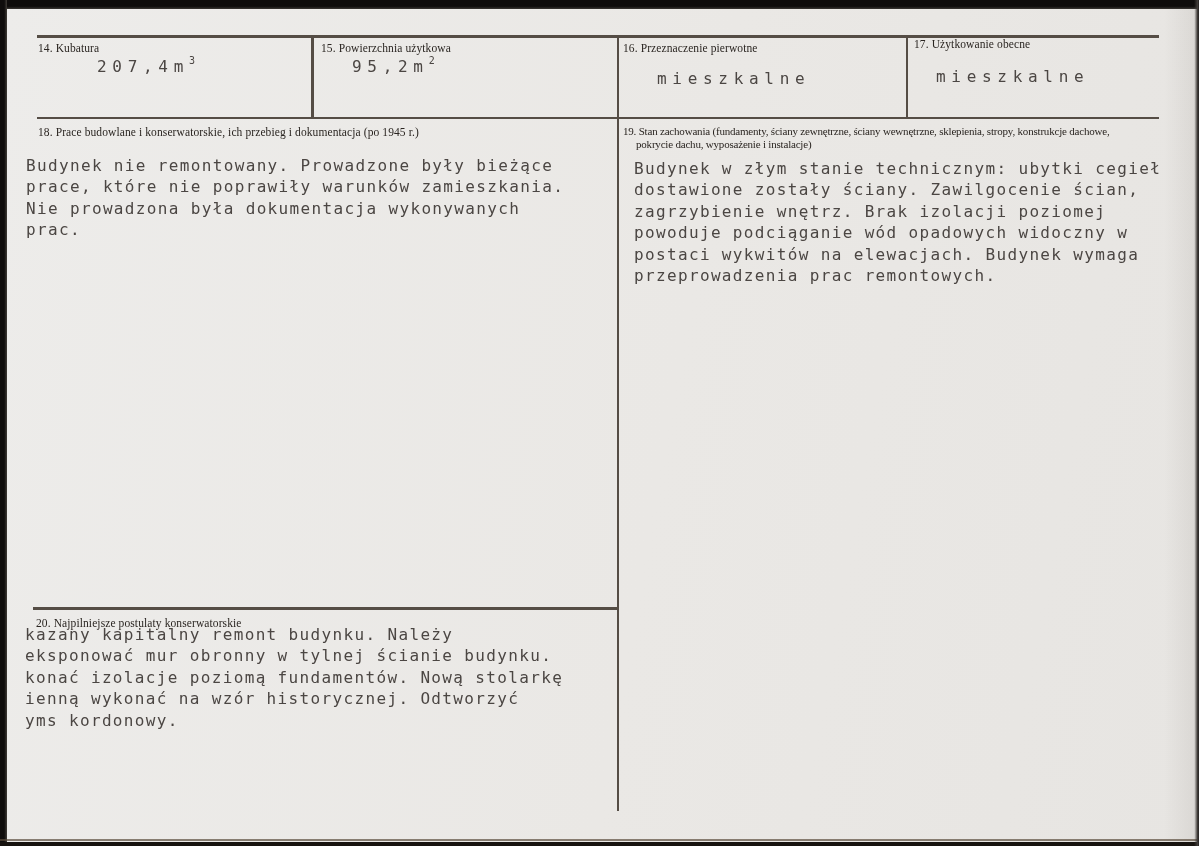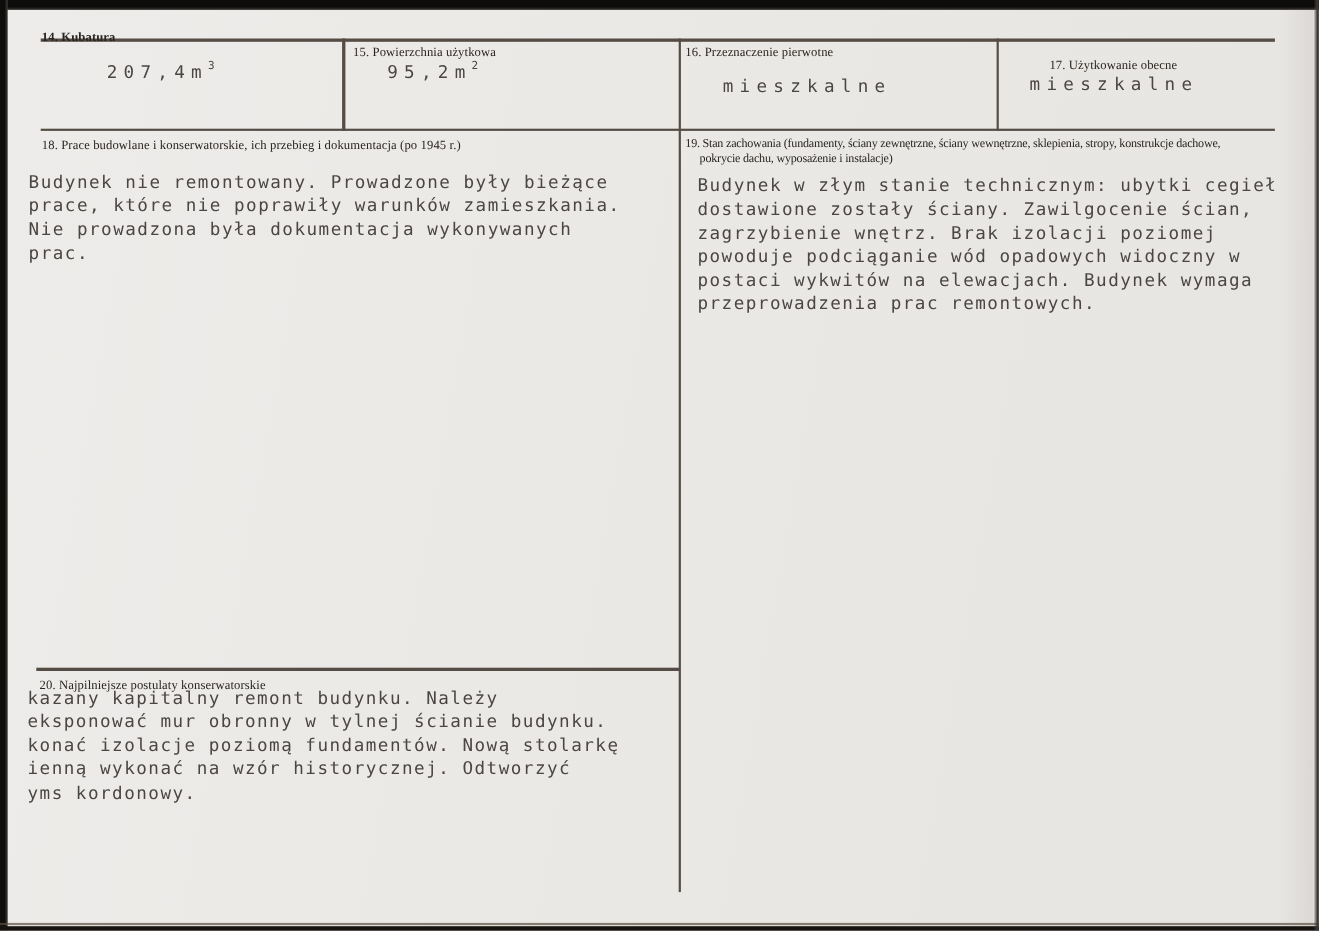--- a/index.html
+++ b/index.html
@@ -61,30 +61,30 @@
   <div class="edge edge-bottom"></div>
   <div class="edge edge-right"></div>
 
   <div class="hline" style="left:37px;top:35px;width:1122px;height:3px;"></div>
   <div class="hline" style="left:37px;top:117px;width:1122px;height:2px;"></div>
   <div class="vline" style="left:311px;top:35px;width:3px;height:84px;"></div>
   <div class="vline" style="left:906px;top:35px;width:2px;height:84px;"></div>
   <div class="vline" style="left:617px;top:35px;width:2px;height:776px;"></div>
   <div class="hline" style="left:33px;top:607px;width:585px;height:3px;"></div>
 
-  <div class="flabel" style="left:38px;top:28px;font-weight:bold;">14. Kubatura</div>
+  <div class="flabel" style="left:38px;top:42px;">14. Kubatura</div>
   <div class="tval" style="left:97px;top:58px;"><span>207,4m</span><sup>3</sup></div>
 
   <div class="flabel" style="left:321px;top:42px;">15. Powierzchnia użytkowa</div>
   <div class="tval" style="left:352px;top:58px;"><span>95,2m</span><sup>2</sup></div>
 
   <div class="flabel" style="left:623px;top:42px;">16. Przeznaczenie pierwotne</div>
   <div class="tval" style="left:657px;top:71px;">mieszkalne</div>
 
-  <div class="flabel" style="left:914px;top:54px;margin-left:40px;">17. Użytkowanie obecne</div>
+  <div class="flabel" style="left:914px;top:38px;">17. Użytkowanie obecne</div>
   <div class="tval" style="left:936px;top:69px;">mieszkalne</div>
 
   <div class="flabel" style="left:38px;top:126px;">18. Prace budowlane i konserwatorskie, ich przebieg i dokumentacja (po 1945 r.)</div>
   <div class="typed" style="left:26px;top:155px;">
     <div>Budynek nie remontowany. Prowadzone były bieżące</div>
     <div>prace, które nie poprawiły warunków zamieszkania.</div>
     <div>Nie prowadzona była dokumentacja wykonywanych</div>
     <div>prac.</div>
   </div>
 

